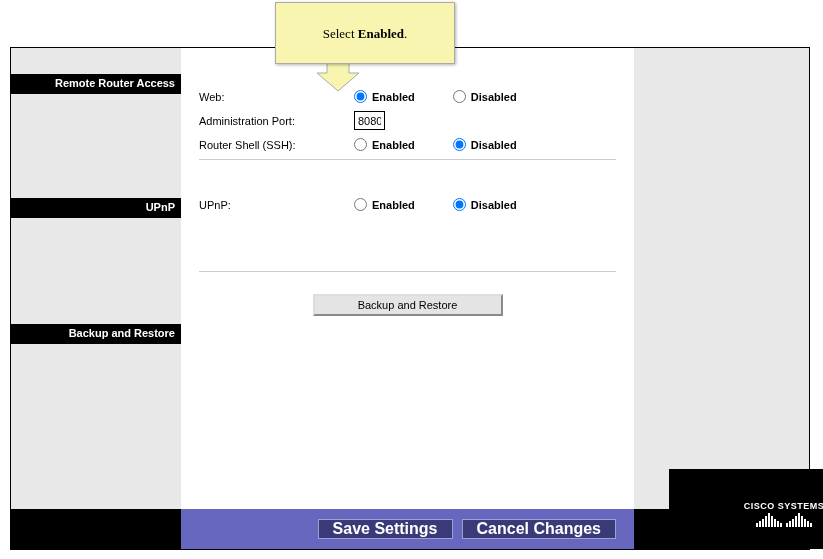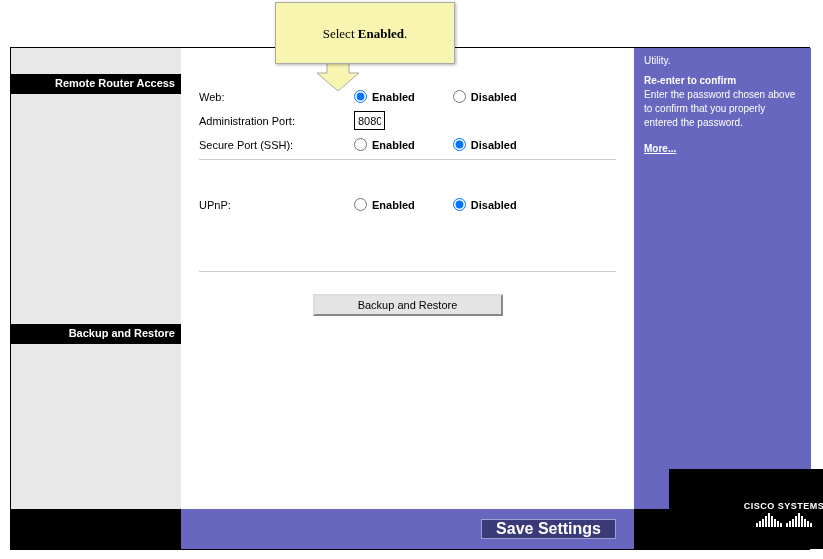--- a/index.html
+++ b/index.html
@@ -181,20 +181,21 @@
 <div class="callout-arrow">
   <svg width="42" height="28">
       <polygon points="10,0 10,10 0,10 21,28 42,10 32,10 32,0" fill="#f8f5b0" stroke="#aaa" stroke-width="1"></polygon>
     </svg>
 </div>
 
 <div class="outer-frame">
 
   <div class="left-col">
     <div class="section-label" style="top:26px">Remote Router Access</div>
+    <div class="section-label" style="top:150px">UPnP</div>
     <div class="section-label" style="top:276px">Backup and Restore</div>
   </div>
 
   <div class="middle-col">
     <div style="height:32px"></div>
 
     <div class="form-row">
       <span class="row-label">Web:</span>
       <span class="radio-cell">
           <input type="radio" name="web" checked="" style="">
@@ -205,21 +206,21 @@
           <label>Disabled</label>
         </span>
     </div>
 
     <div class="form-row">
       <span class="row-label">Administration Port:</span>
       <input class="port-input" type="text" value="8080" style="">
     </div>
 
     <div class="form-row">
-      <span class="row-label">Secure Port (SSH):</span>
+      <span class="row-label">Router Shell (SSH):</span>
       <span class="radio-cell">
           <input type="radio" name="ssh" style="">
           <label>Enabled</label>
         </span>
       <span class="radio-cell">
           <input type="radio" name="ssh" checked="" style="">
           <label>Disabled</label>
         </span>
     </div>
 
@@ -236,30 +237,25 @@
           <input type="radio" name="upnp" checked="" style="">
           <label>Disabled</label>
         </span>
     </div>
 
     <hr class="hr2">
 
     <button class="backup-btn">Backup and Restore</button>
   </div>
 
-  <div class="right-col">
-    <div>Utility.</div>
-    <div class="subhead">Re-enter to confirm</div>
-    <div>Enter the password chosen above to confirm that you properly entered the password.</div>
-    <a class="more">More...</a>
-  </div>
 
   <div class="bottom-bar">
     <div class="bottom-left">
       <button class="action-btn">Save Settings</button>
+      <button class="action-btn">Cancel Changes</button>
     </div>
   </div>
 
   <div class="bottom-right-black">
     <div class="cisco">
       <div class="cisco-text">CISCO SYSTEMS</div>
       <div class="cisco-bars">
         <div class="bridge">
           <span style="height:4px"></span>
             <span style="height:6px"></span>

